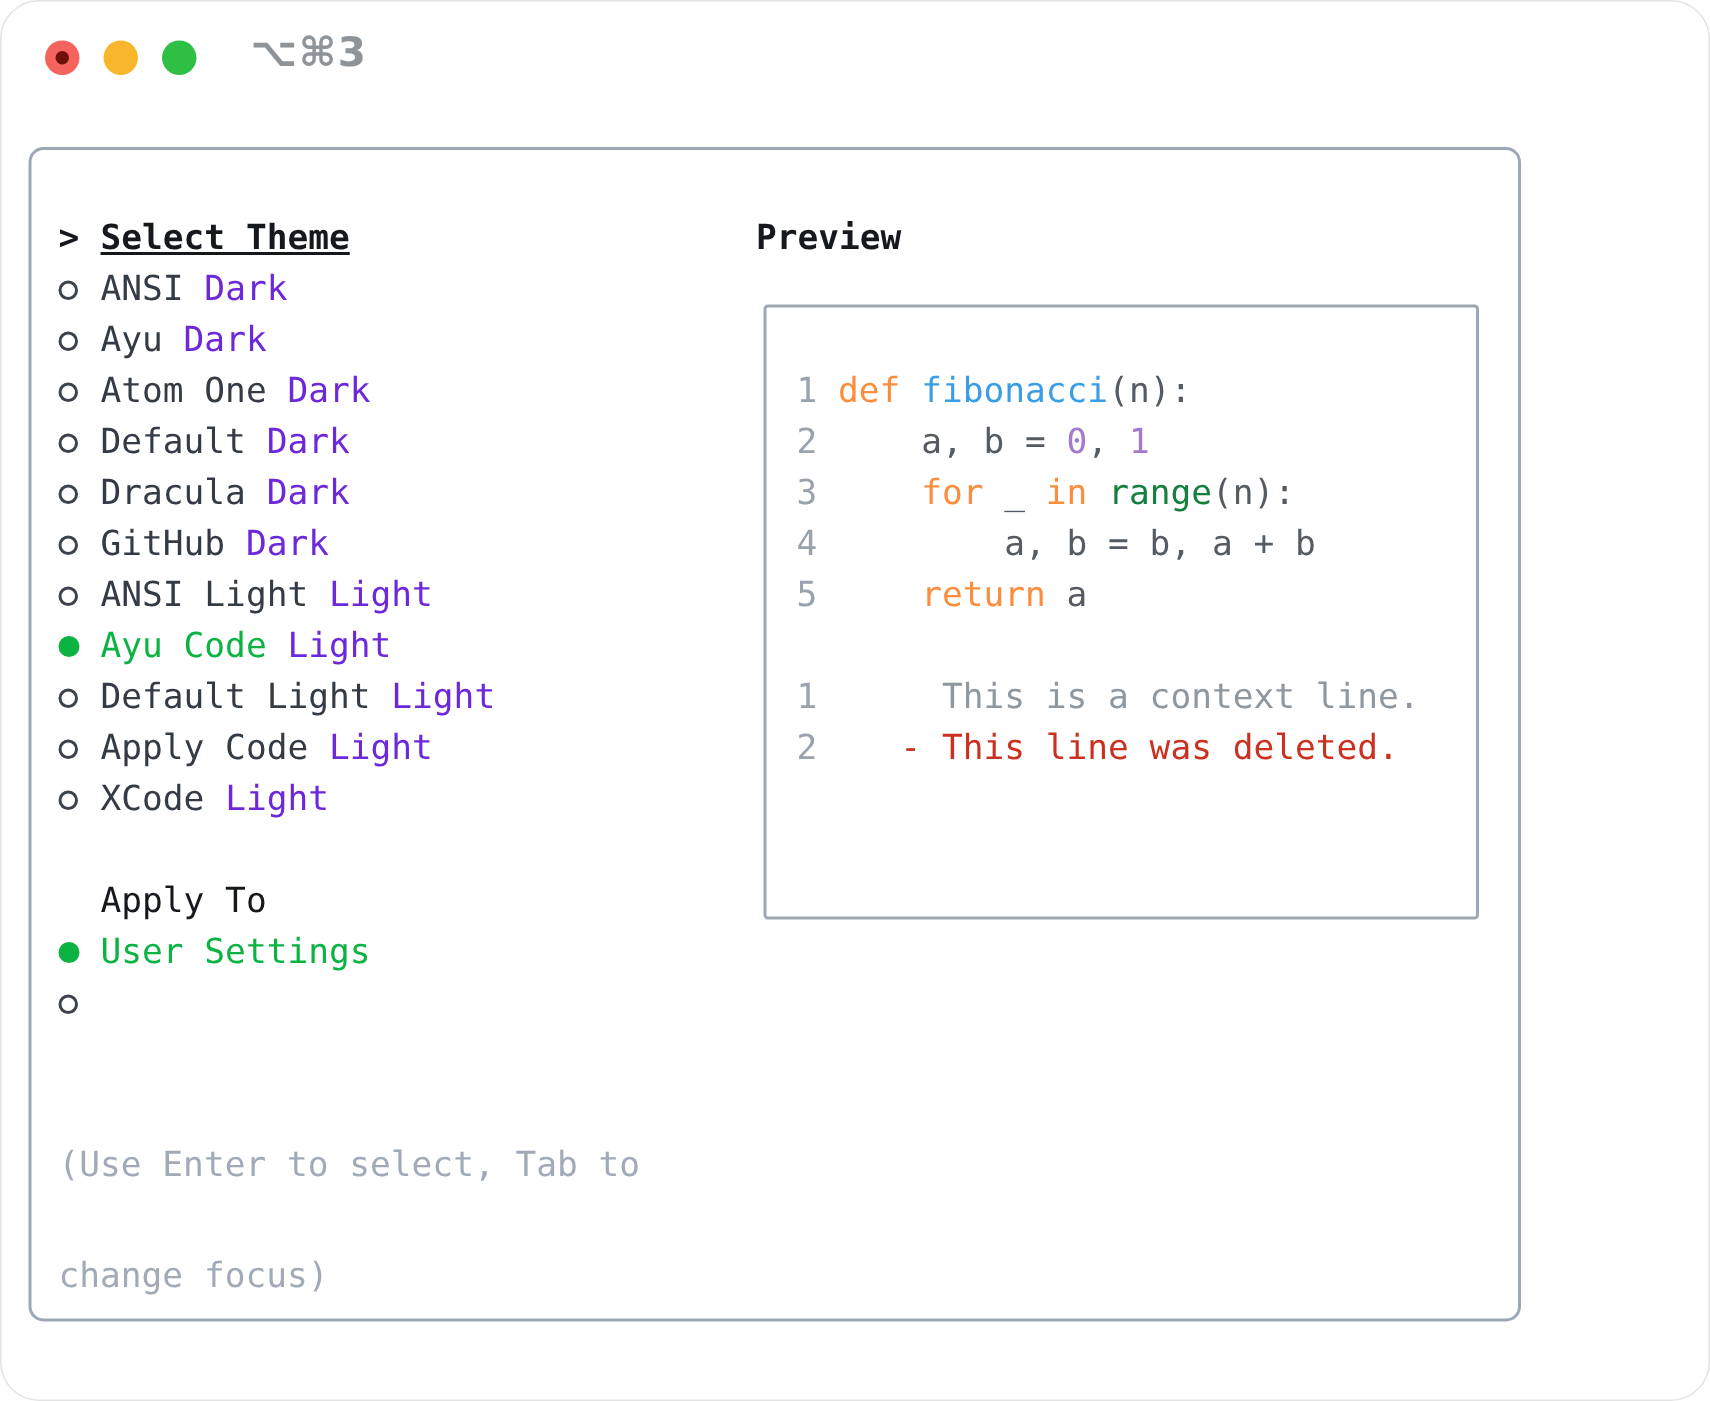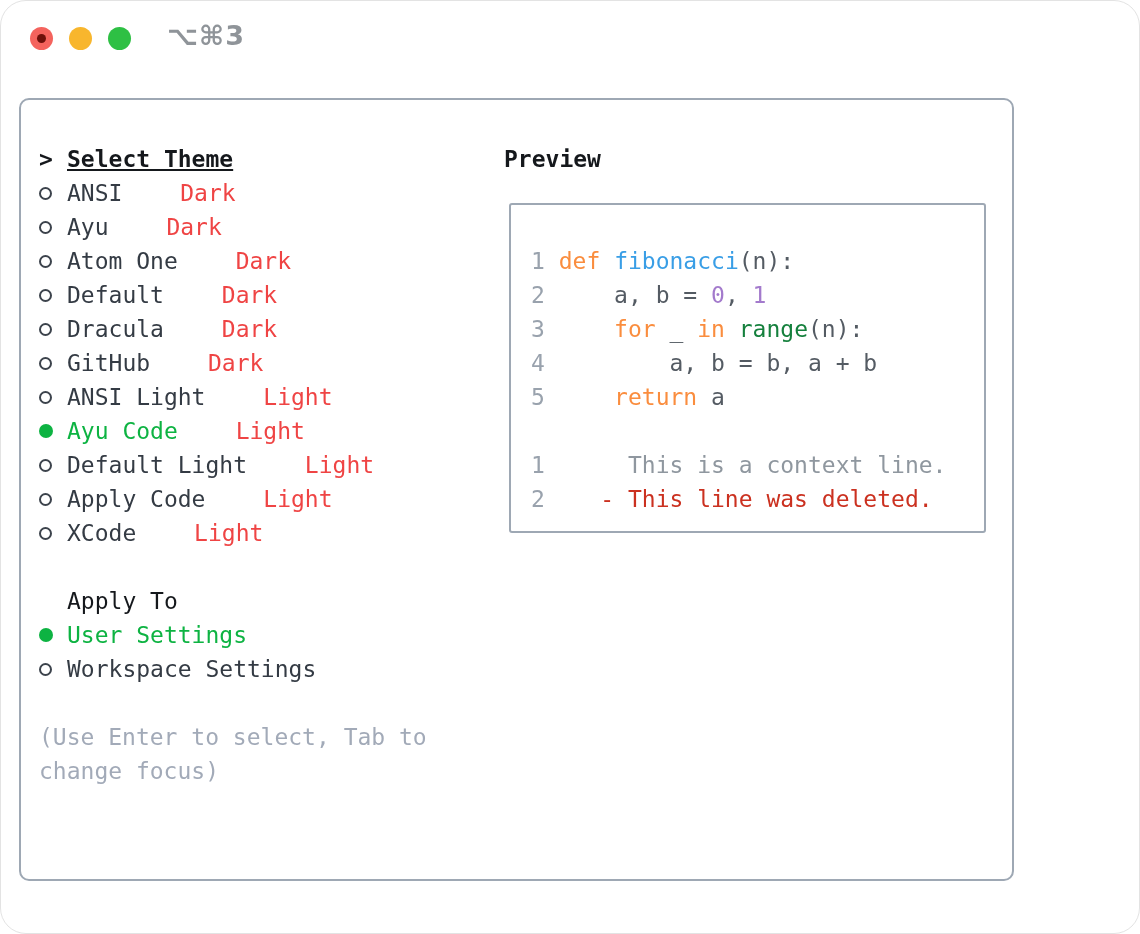--- a/index.html
+++ b/index.html
@@ -39,30 +39,30 @@
   .circle {
     width:13px; height:13px; border-radius:50%;
     border:2px solid #3c434c; box-sizing:border-box; background:#fff;
   }
   .circle.sel { width:14px; height:14px; border:none; background:#0db342; }
   .label { white-space:pre; }
   .hdr  { font-weight:bold; color:#15181c;text-decoration:underline; }
   .hdr2 { color:#15181c; }
   .nm { color:#343b44; }
   .nm.green { color:#0db342; }
-  .variant { color:#ef4444;margin-left:44px; }
-  .hint-line { height:34px; line-height:34px; font-size:23px; color:#a2aab8; white-space:pre; }
+  .variant { color:#6d28d9; }
+  .hint-line { height:34px; line-height:34px; font-size:23px; color:#a2aab8; white-space:pre;margin-top:40px; }
   .theme-row, .apply-row { cursor:pointer; }
   
   .preview-label {
     position:absolute; left:483px; top:42px; height:34px; line-height:34px;
     font-size:23px; font-weight:bold; color:#15181c;
   }
   .preview-box {
-    position:absolute; left:488px; top:103px; width:477px; height:330px;
+    position:absolute; left:488px; top:103px; width:477px; height:410px;
     border:2px solid #9ea8b4; border-radius:3px; box-sizing:border-box;
     padding:39px 0 0 20px; background:#ffffff; overflow:hidden;
   }
   .cline { height:34px; line-height:34px; font-size:23px; white-space:pre; }
   .ln { color:#99a2ad; }
   .tok-plain { color:#545b63; }
   .tok-kw  { color:#fa8d3e; }
   .tok-fn  { color:#399ee6; }
   .tok-num { color:#a37acc; }
   .tok-rng { color:#15803d; }
@@ -108,21 +108,21 @@
 
       <div class="spacer"></div>
 
       <div class="row">
         <span class="marker"></span>
         <span class="label hdr2">Apply To</span>
       </div>
 
       <div id="apply-list">
           <div class="row apply-row"><span class="marker"><span class="circle sel"></span></span><span class="label nm green">User Settings</span></div>
-          <div class="row apply-row"><span class="marker"><span class="circle"></span></span><span class="label nm">Workspace Settings</span></div>
+          <div class="row apply-row"><span class="marker"><span class="circle"></span></span></div>
         </div>
 
       <div class="spacer"></div>
 
       <div id="hint">
           <div class="hint-line">(Use Enter to select, Tab to</div>
           <div class="hint-line">change focus)</div>
         </div>
     </div>
 

